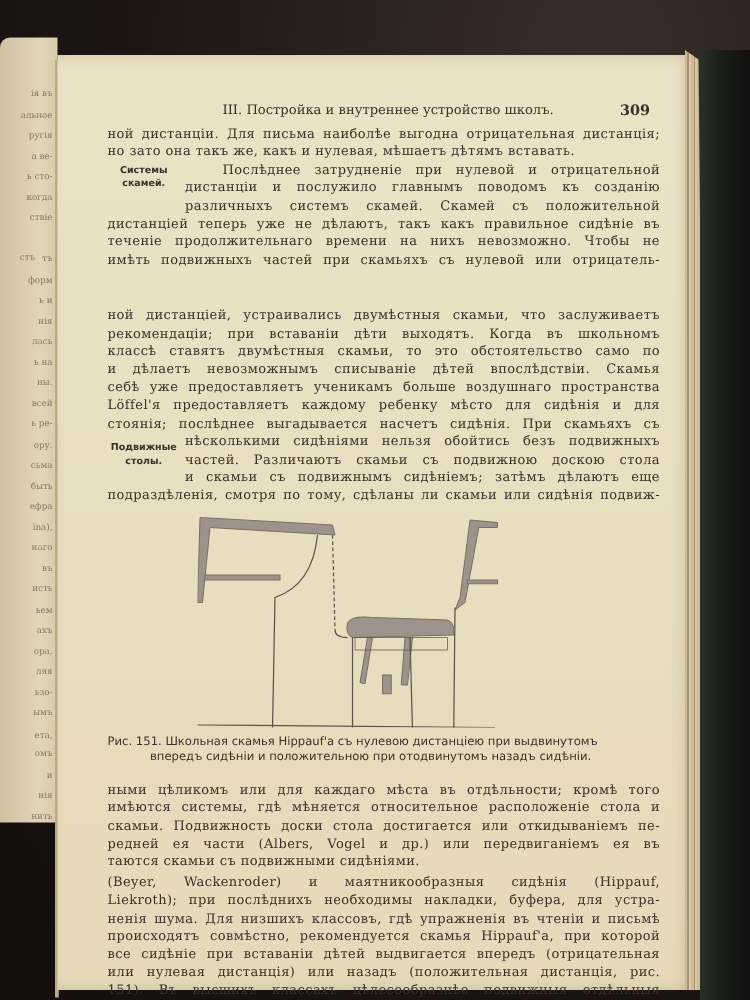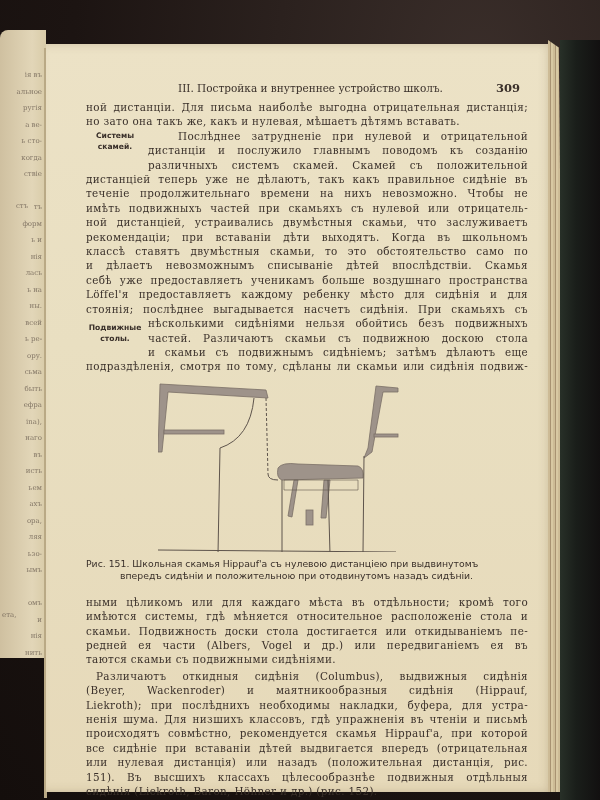--- a/index.html
+++ b/index.html
@@ -66,21 +66,21 @@
     <div class="ghost" style="top: 386.5px; text-align: right;">ina),</div>
     <div class="ghost" style="top: 403px; text-align: right;">наго</div>
     <div class="ghost" style="top: 419.5px; text-align: right;">въ</div>
     <div class="ghost" style="top: 436px; text-align: right;">исть</div>
     <div class="ghost" style="top: 452.5px; text-align: right;">ьем</div>
     <div class="ghost" style="top: 469px; text-align: right;">ахъ</div>
     <div class="ghost" style="top: 485.5px; text-align: right;">ора,</div>
     <div class="ghost" style="top: 502px; text-align: right;">ляя</div>
     <div class="ghost" style="top: 518.5px; text-align: right;">ьзо-</div>
     <div class="ghost" style="top: 535px; text-align: right;">ымъ</div>
-    <div class="ghost" style="top: 580px; ">ета,</div>
+    <div class="ghost" style="top: 553px; text-align: right;">ета,</div>
     <div class="ghost" style="top: 568px; text-align: right;">омъ</div>
     <div class="ghost" style="top: 584.5px; text-align: right;">и</div>
     <div class="ghost" style="top: 601px; text-align: right;">нія</div>
     <div class="ghost" style="top: 617.5px; text-align: right;">нить</div>
     <div class="ghost" style="top: 634px; text-align: right;">щно.</div>
     <div class="ghost" style="top: 650.5px; text-align: right;">оски</div>
     <div class="ghost" style="top: 667px; text-align: right;">азую</div>
     <div class="ghost" style="top: 683.5px; text-align: right;">мы</div>
     <div class="ghost" style="top: 700px; text-align: right;">ется</div>
     <div class="ghost" style="top: 716.5px; text-align: right; margin-top: 11px;">стаэ-</div>
@@ -108,21 +108,21 @@
         <div>Системы</div>
         <div>скамей.</div>
       </div>
     <p class="para" id="p2">
         <span style="display: block; text-align: justify; text-align-last: justify; padding-left: 92px;">Послѣднее затрудненіе при нулевой и отрицательной</span>
         <span style="display: block; text-align: justify; text-align-last: justify; padding-left: 62px;">дистанціи и послужило главнымъ поводомъ къ созданію</span>
         <span style="display: block; text-align: justify; text-align-last: justify; padding-left: 62px;">различныхъ системъ скамей. Скамей съ положительной</span>
         <span style="display: block; text-align: justify; text-align-last: justify;">дистанціей теперь уже не дѣлаютъ, такъ какъ правильное сидѣніе въ</span>
         <span style="display: block; text-align: justify; text-align-last: justify;">теченіе продолжительнаго времени на нихъ невозможно. Чтобы не</span>
         <span style="display: block; text-align: justify; text-align-last: justify;">имѣть подвижныхъ частей при скамьяхъ съ нулевой или отрицатель-</span>
-        <span style="display: block; text-align: justify; text-align-last: justify;">ной дистанціей, устраивались двумѣстныя скамьи, что заслуживаетъ</span>
+        <span style="display: block; text-align: justify; text-align-last: justify; margin-top: 30px;">ной дистанціей, устраивались двумѣстныя скамьи, что заслуживаетъ</span>
         <span style="display: block; text-align: justify; text-align-last: justify;">рекомендаціи; при вставаніи дѣти выходятъ. Когда въ школьномъ</span>
         <span style="display: block; text-align: justify; text-align-last: justify;">классѣ ставятъ двумѣстныя скамьи, то это обстоятельство само по</span>
         <span style="display: block; text-align: justify; text-align-last: justify;">и дѣлаетъ невозможнымъ списываніе дѣтей впослѣдствіи. Скамья</span>
         <span style="display: block; text-align: justify; text-align-last: justify;">себѣ уже предоставляетъ ученикамъ больше воздушнаго пространства</span>
         <span style="display: block; text-align: justify; text-align-last: justify;">Löffel'я предоставляетъ каждому ребенку мѣсто для сидѣнія и для</span>
         <span style="display: block; text-align: justify; text-align-last: justify;">стоянія; послѣднее выгадывается насчетъ сидѣнія. При скамьяхъ съ</span>
       </p>
   </div>
 
   <div class="block">
@@ -176,21 +176,20 @@
   </p>
 
   <p class="para" id="p4">
       <span style="display: block; text-align: justify; text-align-last: justify;">ными цѣликомъ или для каждаго мѣста въ отдѣльности; кромѣ того</span>
       <span style="display: block; text-align: justify; text-align-last: justify;">имѣются системы, гдѣ мѣняется относительное расположеніе стола и</span>
       <span style="display: block; text-align: justify; text-align-last: justify;">скамьи. Подвижность доски стола достигается или откидываніемъ пе-</span>
       <span style="display: block; text-align: justify; text-align-last: justify;">редней ея части (Albers, Vogel и др.) или передвиганіемъ ея въ</span>
       <span style="display: block; text-align: left; text-align-last: left;">таются скамьи съ подвижными сидѣніями.</span>
     </p>
   <p class="para indent" style="margin-top: 2px; text-indent: 0px;" id="p5">
-      <span style="display: block; text-align: justify; text-align-last: justify; padding-left: 10px;">Различаютъ откидныя сидѣнія (Columbus), выдвижныя сидѣнія</span>
       <span style="display: block; text-align: justify; text-align-last: justify;">(Beyer, Wackenroder) и маятникообразныя сидѣнія (Hippauf,</span>
       <span style="display: block; text-align: justify; text-align-last: justify;">Liekroth); при послѣднихъ необходимы накладки, буфера, для устра-</span>
       <span style="display: block; text-align: justify; text-align-last: justify;">ненія шума. Для низшихъ классовъ, гдѣ упражненія въ чтеніи и письмѣ</span>
       <span style="display: block; text-align: justify; text-align-last: justify;">происходятъ совмѣстно, рекомендуется скамья Hippauf'а, при которой</span>
       <span style="display: block; text-align: justify; text-align-last: justify;">все сидѣніе при вставаніи дѣтей выдвигается впередъ (отрицательная</span>
       <span style="display: block; text-align: justify; text-align-last: justify;">или нулевая дистанція) или назадъ (положительная дистанція, рис.</span>
       <span style="display: block; text-align: justify; text-align-last: justify;">151). Въ высшихъ классахъ цѣлесообразнѣе подвижныя отдѣльныя</span>
       <span style="display: block; text-align: left; text-align-last: left;">сидѣнія (Liekroth, Baron, Höhner и др.) (рис. 152).</span>
     </p>
 </div>

